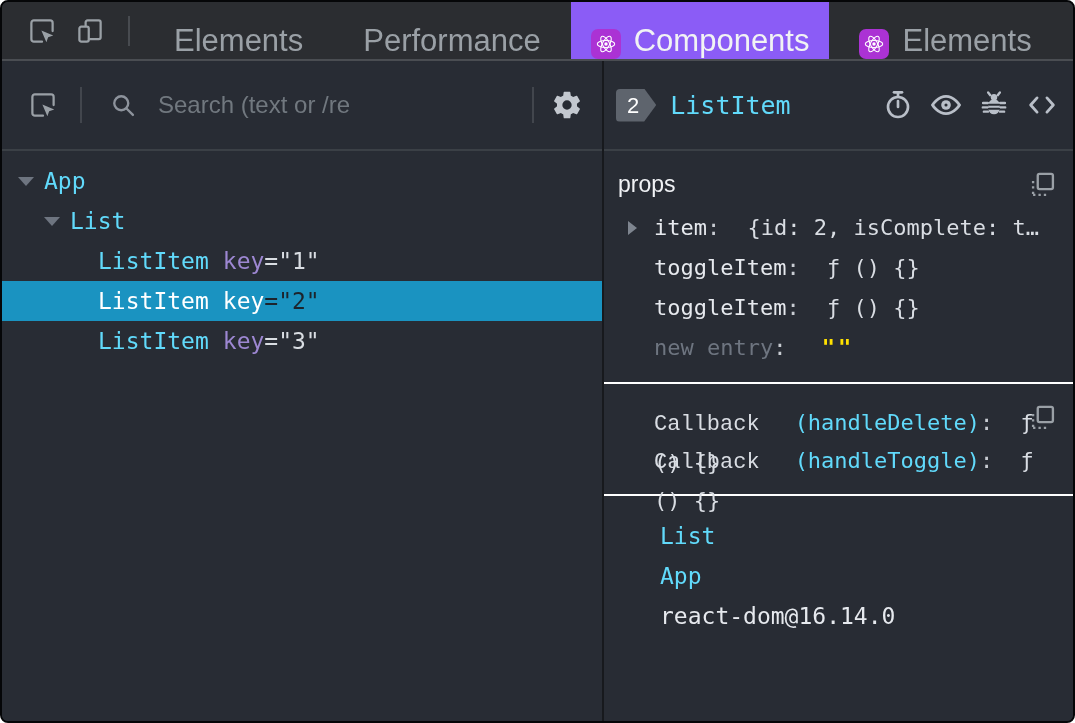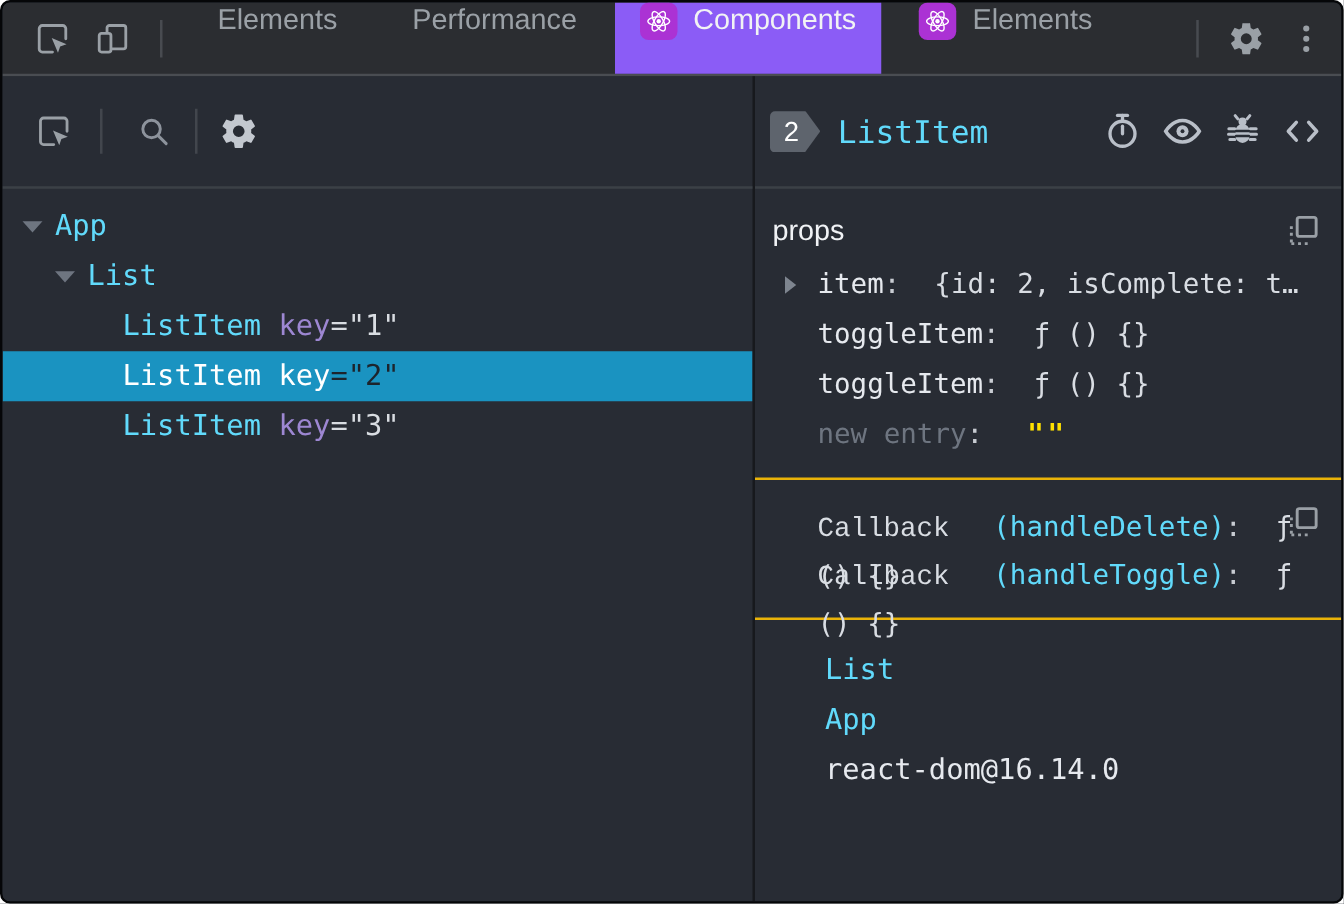--- a/index.html
+++ b/index.html
@@ -23,22 +23,22 @@
     display: flex; align-items: center;
     padding-left: 16px;
   }
   .icon-btn {
     display: flex; align-items: center; justify-content: center;
     color: #9aa0a6; cursor: pointer; flex: none;
   }
   .topbar .icon-btn { width: 48px; height: 48px; }
   .topbar .vdiv { width: 2px; height: 30px; background: #484b50; margin: 0 14px; flex: none; }
   .tab {
-    height: 100%; display: flex; align-items: flex-start;
-    padding: 0 30px; color: #9aa0a6; font-size: 23px;
+    height: 100%; display: flex; align-items: flex-end;
+    padding: 0 30px; color: #9aa0a6; font-size: 31px;
     cursor: pointer; gap: 13px; flex: none;
   }
   .tab.active { background: #8b5cf6; color: #f1f3f4; padding: 0 20px; }
   .react-badge {
     width: 30px; height: 30px; border-radius: 7px;
     background: #ab32d4; display: flex; align-items: center; justify-content: center;
     flex: none;
   }
   .spacer { flex: 1; }
 
@@ -111,21 +111,21 @@
     border-radius: 4px 0 0 4px;
     flex: none;
   }
   .rtitle {
     color: #61dafb; font-size: 25px; margin-left: 14px;
     font-family: "DejaVu Sans Mono", monospace;
   }
   .rheader .icon-btn { width: 38px; height: 38px; margin-left: 10px; color: #b9bfc8; }
 
   .section { position: relative; padding: 20px 16px 14px 12px; flex: none; }
-  .section.bordered { border-bottom: 2px solid #eab308; padding-left: 14px; }
+  .section.bordered { border-bottom: 2px solid #ffffff; padding-left: 14px; }
   .section.rendered { flex: 1; }
   .sec-title { font-size: 23px; color: #f0f2f5; margin-bottom: 10px; }
   .copy-btn {
     position: absolute; top: 20px; right: 16px;
     width: 28px; height: 28px; color: #9aa0a6; cursor: pointer;
   }
 
   .mono { font-family: "DejaVu Sans Mono", monospace; }
   .prow { position: relative; padding-left: 36px; height: 40px; line-height: 40px; font-size: 22px; }
   .rtri {
@@ -239,20 +239,21 @@
             </svg>
           </span>
         </div>
         <div class="vdiv"></div>
         <div class="search-icon-wrap icon-btn">
           <svg width="28" height="28" viewBox="0 0 24 24" fill="none" stroke="currentColor" stroke-width="2">
             <circle cx="10.5" cy="10.5" r="6"></circle>
             <path d="M15 15l5.5 5.5" stroke-linecap="round"></path>
           </svg>
         </div>
+        <input class="search-input" type="text" placeholder="Search (text or /re" style="">
         <div class="vdiv2"></div>
         <div class="icon-btn gear">
           <span>
             <svg width="32" height="32" viewBox="0 0 24 24">
               <path fill="currentColor" fill-rule="evenodd" d="M19.43 12.98c.04-.32.07-.64.07-.98s-.03-.66-.07-.98l2.11-1.65a.5.5 0 0 0 .12-.64l-2-3.46a.5.5 0 0 0-.61-.22l-2.49 1a7.03 7.03 0 0 0-1.69-.98l-.38-2.65A.49.49 0 0 0 14 2h-4a.49.49 0 0 0-.49.42l-.38 2.65c-.61.25-1.17.59-1.69.98l-2.49-1a.5.5 0 0 0-.61.22l-2 3.46a.5.5 0 0 0 .12.64l2.11 1.65c-.04.32-.07.65-.07.98s.03.66.07.98l-2.11 1.65a.5.5 0 0 0-.12.64l2 3.46c.12.22.39.3.61.22l2.49-1c.52.4 1.08.73 1.69.98l.38 2.65c.04.24.24.42.49.42h4c.25 0 .45-.18.49-.42l.38-2.65c.61-.25 1.17-.59 1.69-.98l2.49 1c.23.09.49 0 .61-.22l2-3.46a.5.5 0 0 0-.12-.64l-2.11-1.65zM12 15.5a3.5 3.5 0 1 1 0-7 3.5 3.5 0 0 1 0 7z"></path>
             </svg>
           </span>
         </div>
       </div>
 

